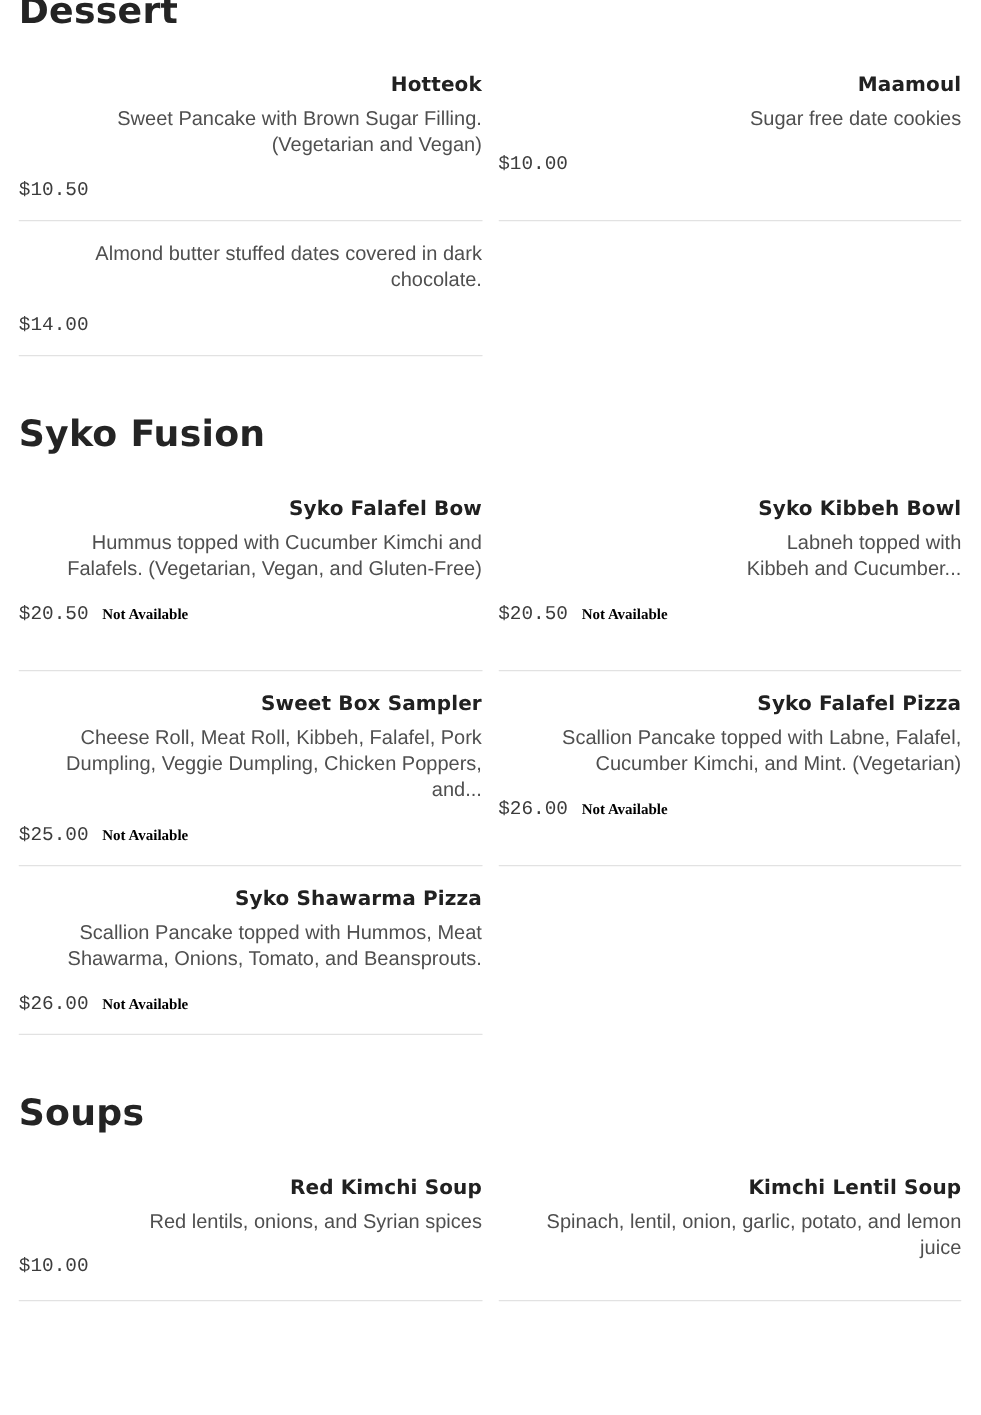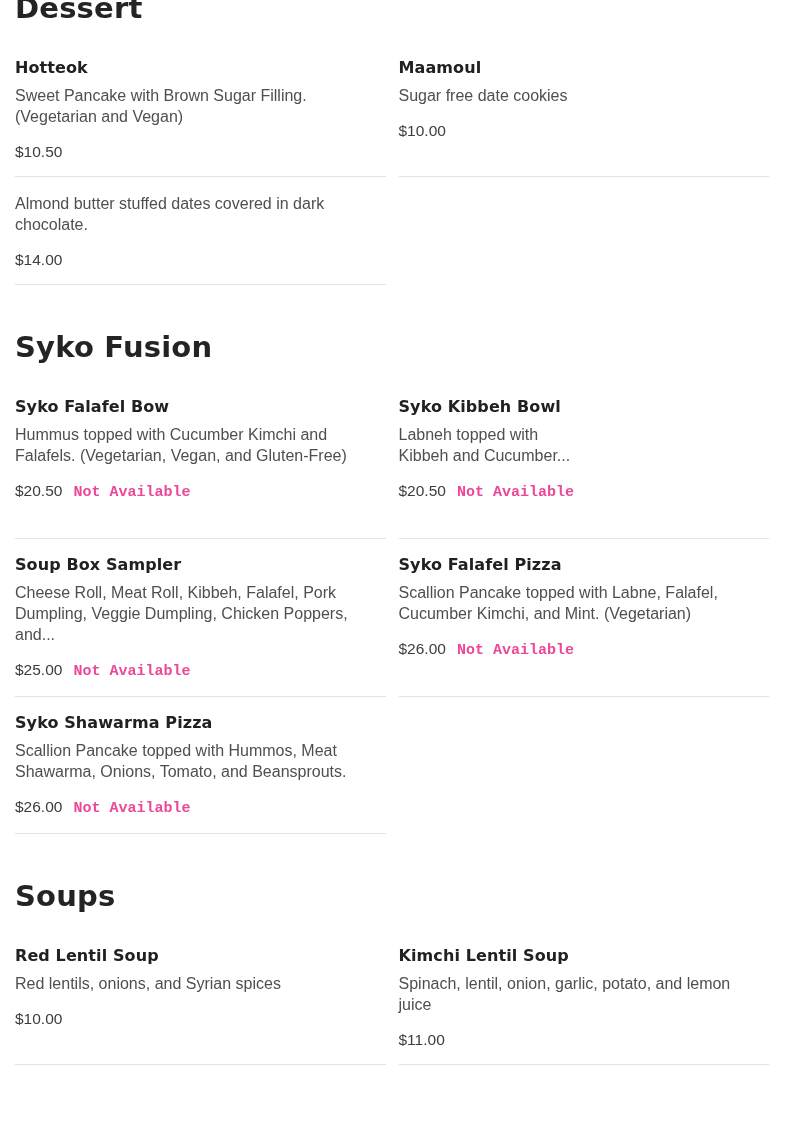--- a/index.html
+++ b/index.html
@@ -27,20 +27,21 @@
     line-height: 40px;
     font-weight: 700;
     color: #242424;
     letter-spacing: 0.2px;
   }
   .items {
     display: grid;
     grid-template-columns: 1fr 1fr;
     column-gap: 13px;
     margin-top: 14px;
+    text-align: right;
   }
   .item {
     border-bottom: 1px solid #e2e2e2;
     padding: 16px 0 15px;
     cursor: pointer;
   }
   
   .menu > section:nth-of-type(2) .items > article:nth-of-type(-n+2) {
     padding-bottom: 36px;
   }
@@ -61,26 +62,27 @@
   }
   .price-row {
     display: flex;
     align-items: baseline;
     gap: 11px;
     line-height: 18px;
   }
   .price {
     font-size: 15.5px;
     color: #3c3c3c;
+    font-family: Liberation Mono, monospace;
   }
   .badge {
-    font-family: Liberation Mono, monospace;
-    font-size: 15px;
+    font-family: Liberation Serif, serif;
+    font-size: 12px;
     font-weight: 700;
-    color: #ec4899;
+    color: #000000;
   }
 </style>
 </head>
 <body>
 
 <main class="menu">
 
     <section class="section clip-top">
       <h2 class="section-title">Dessert</h2>
       <div class="items">
@@ -131,21 +133,21 @@
       <h3 class="item-name">Syko Kibbeh Bowl</h3>
       <p class="item-desc">Labneh topped with
 Kibbeh and Cucumber...</p>
       <div class="price-row">
         <span class="price">$20.50</span>
         <span class="badge">Not Available</span>
       </div>
     </article>
 
     <article class="item">
-      <h3 class="item-name">Soup Box Sampler</h3>
+      <h3 class="item-name">Sweet Box Sampler</h3>
       <p class="item-desc">Cheese Roll, Meat Roll, Kibbeh, Falafel, Pork
 Dumpling, Veggie Dumpling, Chicken Poppers, and...</p>
       <div class="price-row">
         <span class="price">$25.00</span>
         <span class="badge">Not Available</span>
       </div>
     </article>
 
     <article class="item">
       <h3 class="item-name">Syko Falafel Pizza</h3>
@@ -166,33 +168,29 @@
         <span class="badge">Not Available</span>
       </div>
     </article>
   </div>
     </section>
 
     <section class="section">
       <h2 class="section-title">Soups</h2>
       <div class="items">
     <article class="item">
-      <h3 class="item-name">Red Lentil Soup</h3>
+      <h3 class="item-name">Red Kimchi Soup</h3>
       <p class="item-desc">Red lentils, onions, and Syrian spices</p>
       <div class="price-row">
         <span class="price">$10.00</span>
 
       </div>
     </article>
 
     <article class="item">
       <h3 class="item-name">Kimchi Lentil Soup</h3>
       <p class="item-desc">Spinach, lentil, onion, garlic, potato, and lemon
 juice</p>
-      <div class="price-row">
-        <span class="price">$11.00</span>
-
-      </div>
     </article>
   </div>
     </section>
 
   </main>
 
 </body></html>

